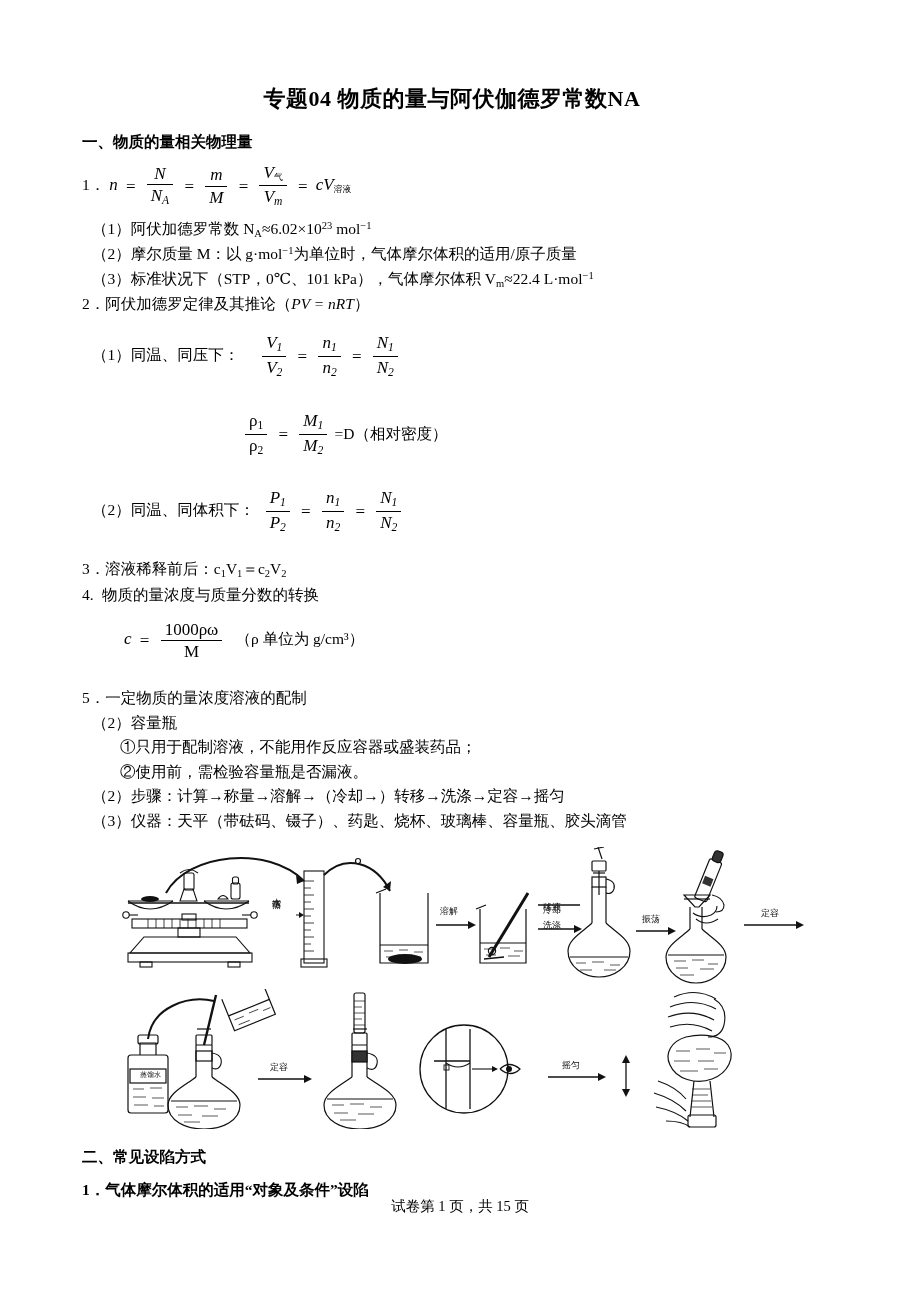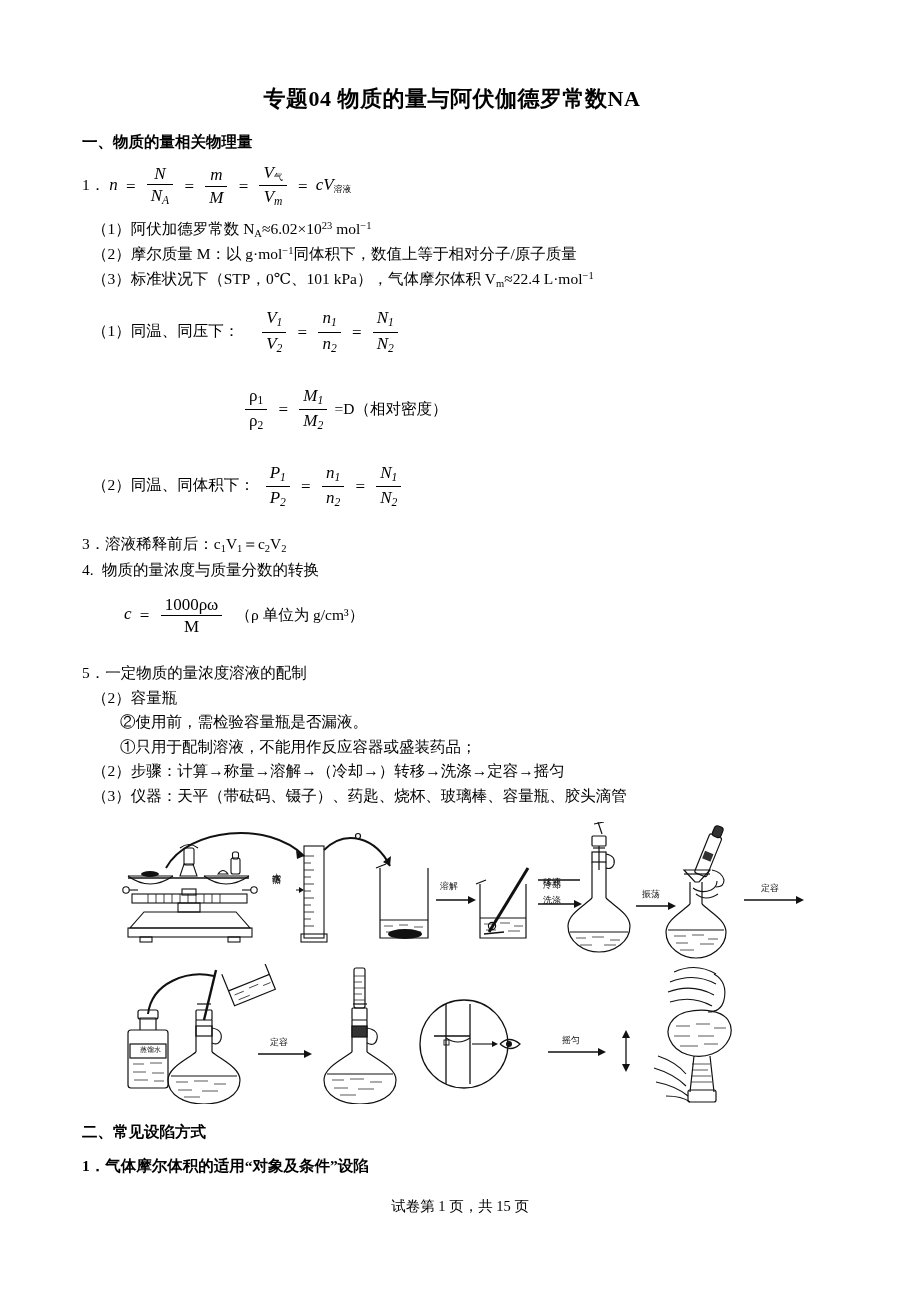--- a/index.html
+++ b/index.html
@@ -149,27 +149,30 @@
         <span class="eq">=</span>
         <span class="mvar"><span>cV</span><sub style="font-style:normal;font-size:0.52em;">溶液</sub></span>
       </span>
     </div>
 
     <div class="line indent1" style="margin-top:8px;">
       <span>（1）阿伏加德罗常数 N</span><sub>A</sub><span>≈6.02×10</span><sup>23</sup><span> mol</span><sup>−1</sup>
     </div>
 
     <div class="line indent1">
-      <span>（2）摩尔质量 M：以 g·mol</span><sup>−1</sup><span>同体积下，数值上等于相对分子/原子质量</span>
+      <span>（2）摩尔质量 M：以 g·mol</span><sup>−1</sup><span>为单位时，气体摩尔体积的适用/原子质量</span>
     </div>
 
     <div class="line indent1">
       <span>（3）标准状况下（STP，0℃、101 kPa），气体摩尔体积 V</span><sub>m</sub><span>≈22.4 L·mol</span><sup>−1</sup>
     </div>
 
+    <div class="numline">
+      <span class="num">2．</span><span>阿伏加德罗定律及其推论（</span><span class="it">PV = nRT</span><span>）</span>
+    </div>
 
     <div class="formula-row" style="margin-top:16px;">
       <span class="indent1">（1）同温、同压下：</span>
       <span class="math" style="margin-left:16px;">
         <span class="frac">
           <span class="nu"><span>V</span><sub>1</sub></span>
           <span class="de"><span>V</span><sub>2</sub></span>
         </span>
         <span class="eq">=</span>
         <span class="frac">
@@ -236,22 +239,22 @@
           <span class="de">M</span>
         </span>
         <span style="font-size:15.5px;margin-left:6px;">（ρ 单位为 g/cm³）</span>
       </span>
     </div>
 
     <div class="numline" style="margin-top:25px;">
       <span class="num">5．</span><span>一定物质的量浓度溶液的配制</span>
     </div>
     <div class="line indent1">（2）容量瓶</div>
+    <div class="line indent2">①只用于配制溶液，不能用作反应容器或盛装药品；</div>
     <div class="line indent2">②使用前，需检验容量瓶是否漏液。</div>
-    <div class="line indent2">①只用于配制溶液，不能用作反应容器或盛装药品；</div>
     <div class="line indent1">（2）步骤：计算→称量→溶解→（冷却→）转移→洗涤→定容→摇匀</div>
     <div class="line indent1">（3）仪器：天平（带砝码、镊子）、药匙、烧杯、玻璃棒、容量瓶、胶头滴管</div>
 
     <div class="figure-wrap">
 
       <div class="fig-row" style="height:140px; margin-left:36px;">
         <svg width="700" height="140" viewBox="0 0 700 140">
           <g stroke="#111" fill="none" stroke-width="1.1">
 
             <path d="M48 46 C 70 6, 150 -2, 186 34" stroke-width="2"></path>

